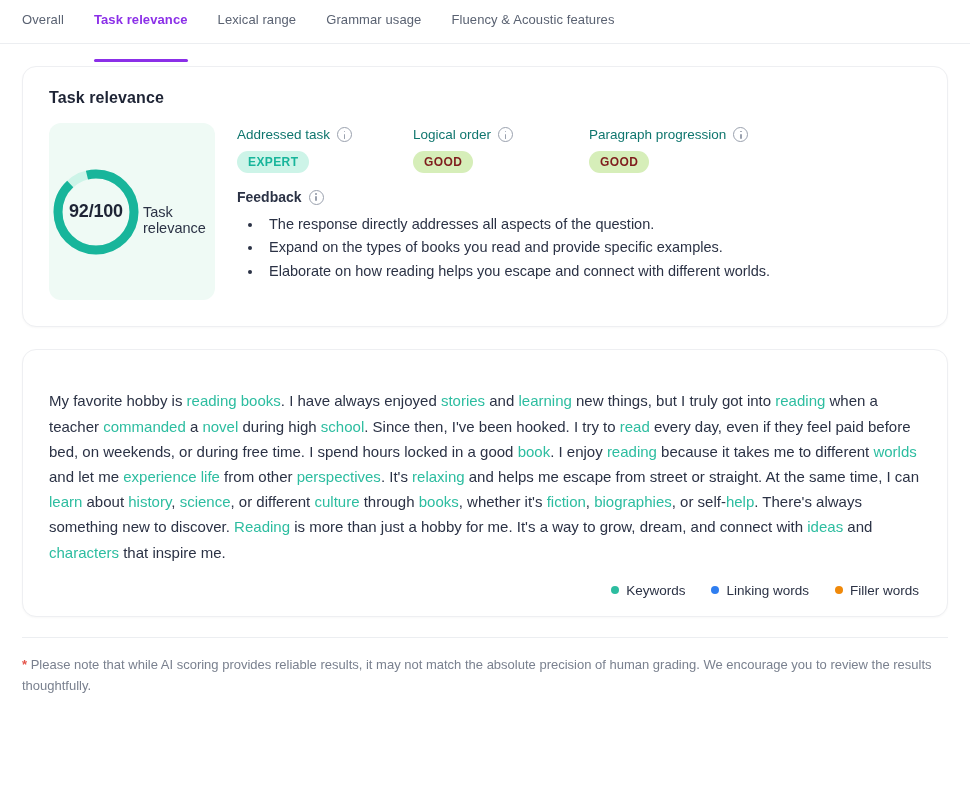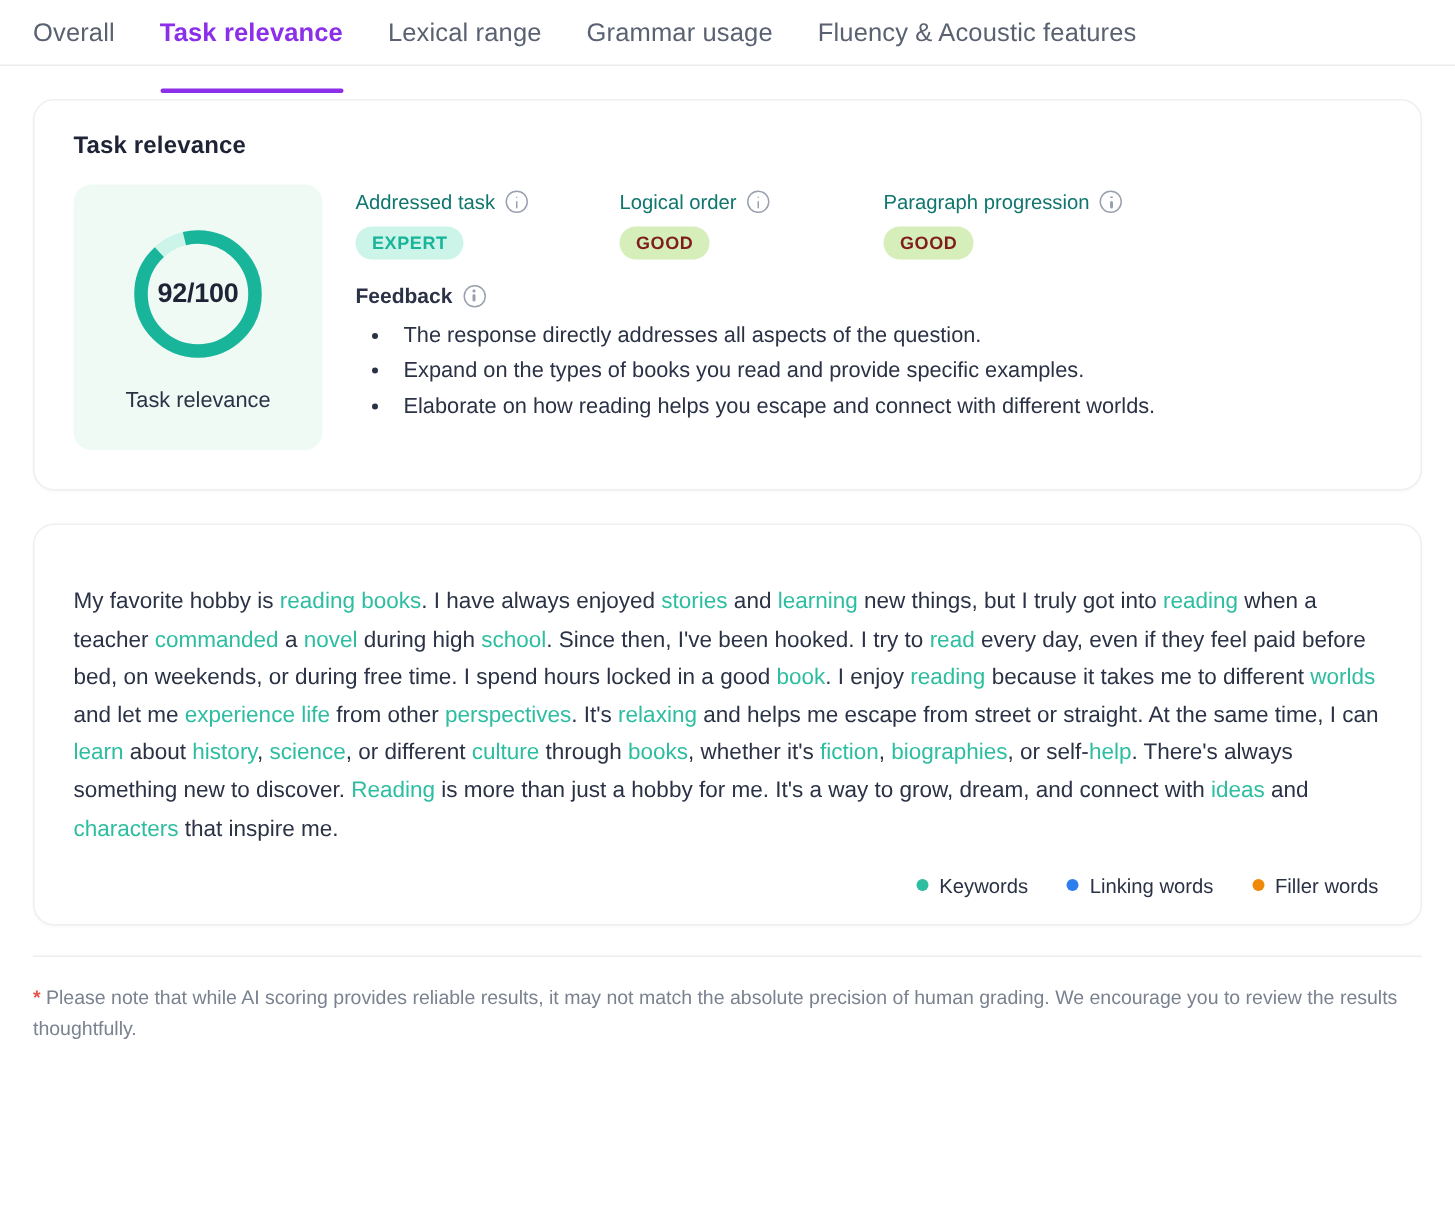--- a/index.html
+++ b/index.html
@@ -16,21 +16,21 @@
   .tabbar {
     height: 44px;
     display: flex;
     align-items: flex-start;
     gap: 30px;
     padding: 0 22px;
     border-bottom: 1px solid #eceef1;
     position: relative;
   }
   .tab {
-    font-size: 17px;
+    font-size: 13px;
     color: #5a6272;
     padding: 12px 0 0 0;
     height: 62px;
     cursor: pointer;
     position: relative;
     white-space: nowrap;
     letter-spacing: .1px;
   }
   .tab.active { color: #8b2fe8; font-weight: 600; }
   .tab.active::after {
@@ -61,21 +61,21 @@
   
   .rel-body { display: flex; padding: 16px 26px 26px 26px; gap: 22px; }
 
   .score-box {
     width: 166px;
     min-width: 166px;
     background: #effaf5;
     border-radius: 12px;
     padding: 18px 0 18px 0;
     display: flex;
-    flex-direction: column;
+    flex-direction: row;
     align-items: center;
     justify-content: center;
   }
   .donut { position: relative; width: 94px; height: 94px; }
   .donut svg { display: block; transform: rotate(-90deg); }
   .donut-label {
     position: absolute; inset: 0;
     display: flex; align-items: center; justify-content: center;
     font-size: 18px; font-weight: 700; color: #1e2435;
     letter-spacing: -.2px;

